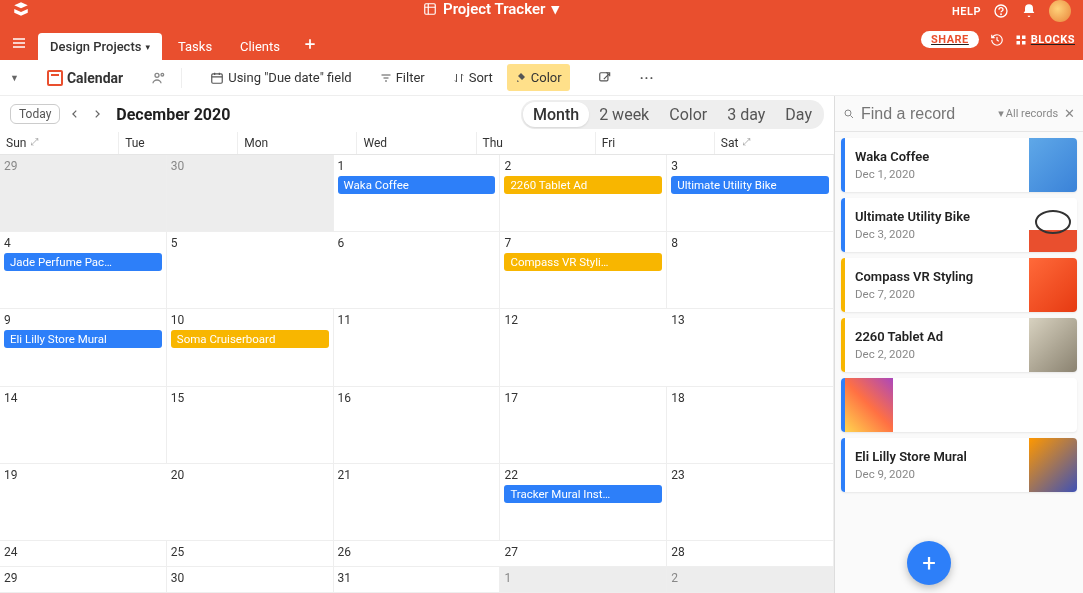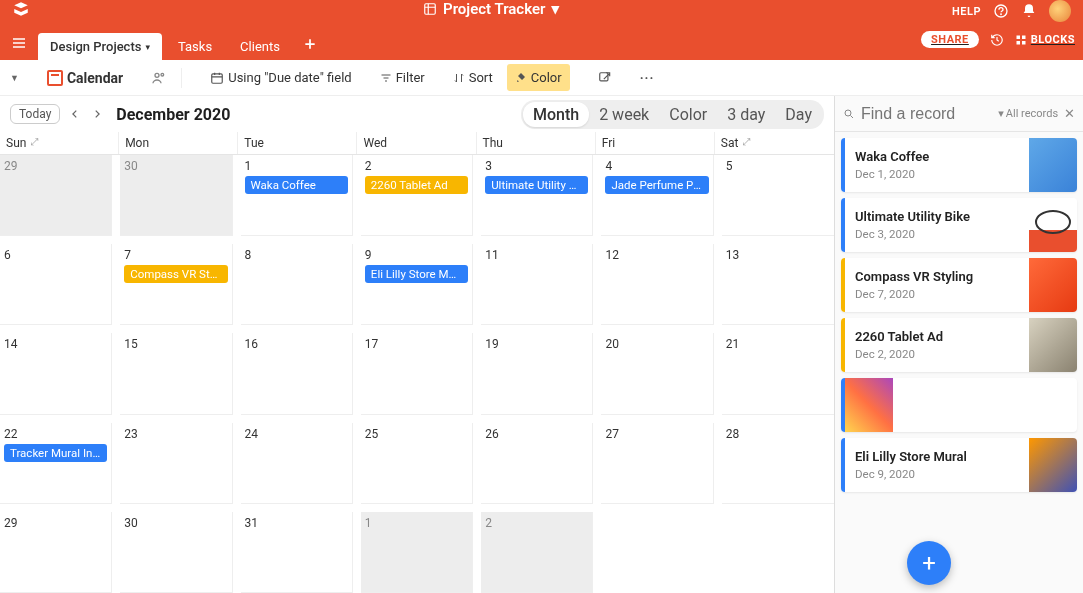--- a/index.html
+++ b/index.html
@@ -44,21 +44,21 @@
 .month-title { font-weight:700; font-size:16px; margin-left:4px; }
 .range-seg { margin-left:auto; display:flex; background:#eee; border-radius:14px; padding:2px; }
 .seg { padding:3px 10px; font-size:16px; cursor:pointer; color:#555; border-radius:12px; }
 .seg.active { background:#fff; box-shadow:0 1px 2px rgba(0,0,0,.1); color:#333; font-weight:500; }
 
 .dayhead { display:grid; grid-template-columns:repeat(7,1fr); border-bottom:1px solid #e5e5e5; }
 .dayhead-cell { padding:4px 6px; font-size:12px; color:#333; border-right:1px solid #eee; display:flex; gap:4px; }
 .dayhead-cell:last-child { border-right:0; }
 .expand-icon { font-size:10px; color:#999; }
 
-.grid { display:grid; grid-template-columns:repeat(7,1fr); grid-template-rows:repeat(5,1fr); flex:1;gap:8px; }
+.grid { display:grid; grid-template-columns:repeat(5,1fr); grid-template-rows:repeat(5,1fr); flex:1; }
 .cell { border-right:1px solid #eee; border-bottom:1px solid #eee; padding:4px; position:relative; overflow:hidden; }
 .cell:nth-child(7n) { border-right:0; }
 .cell.other { background:#ededed; }
 .daynum { font-size:12px; color:#333; margin-bottom:3px; }
 .cell.other .daynum { color:#888; }
 .event { font-size:11.5px; color:#fff; padding:2px 6px; border-radius:3px; margin-bottom:2px; white-space:nowrap; overflow:hidden; text-overflow:ellipsis; cursor:pointer; }
 .ev-blue { background:#2d7ff9; }
 .ev-yellow { background:#f8b600; }
 
 .fab { position:absolute; width:44px; height:44px; border-radius:50%; background:#2d7ff9; color:#fff; display:flex; align-items:center; justify-content:center; font-size:24px; cursor:pointer; box-shadow:0 3px 8px rgba(0,0,0,.25); right:132px; bottom:8px; }
@@ -237,24 +237,24 @@
           <span class="seg">3 day</span>
           <span class="seg">Day</span>
         </div>
     </div>
     <div class="dayhead" id="dayhead">
         <div class="dayhead-cell">
           <span>Sun</span>
           <span class="expand-icon">⤢</span>
         </div>
         <div class="dayhead-cell">
+          <span>Tue</span>
+        </div>
+        <div class="dayhead-cell">
           <span>Mon</span>
-        </div>
-        <div class="dayhead-cell">
-          <span>Tue</span>
         </div>
         <div class="dayhead-cell">
           <span>Wed</span>
         </div>
         <div class="dayhead-cell">
           <span>Thu</span>
         </div>
         <div class="dayhead-cell">
           <span>Fri</span>
         </div>
@@ -297,39 +297,46 @@
           <div class="event ev-yellow">Compass VR Styli…</div>
         </div>
         <div class="cell">
           <div class="daynum">8</div>
         </div>
         <div class="cell">
           <div class="daynum">9</div>
           <div class="event ev-blue">Eli Lilly Store Mural</div>
         </div>
         <div class="cell">
+          <div class="daynum">10</div>
+          <div class="event ev-yellow">Soma Cruiserboard</div>
+        </div>
+        <div class="cell">
           <div class="daynum">11</div>
         </div>
         <div class="cell">
           <div class="daynum">12</div>
         </div>
         <div class="cell">
           <div class="daynum">13</div>
         </div>
         <div class="cell">
           <div class="daynum">14</div>
         </div>
         <div class="cell">
           <div class="daynum">15</div>
         </div>
         <div class="cell">
           <div class="daynum">16</div>
         </div>
         <div class="cell">
           <div class="daynum">17</div>
+        </div>
+        <div class="cell">
+          <div class="daynum">18</div>
         </div>
         <div class="cell">
           <div class="daynum">19</div>
         </div>
         <div class="cell">
           <div class="daynum">20</div>
         </div>
         <div class="cell">
           <div class="daynum">21</div>
         </div>

